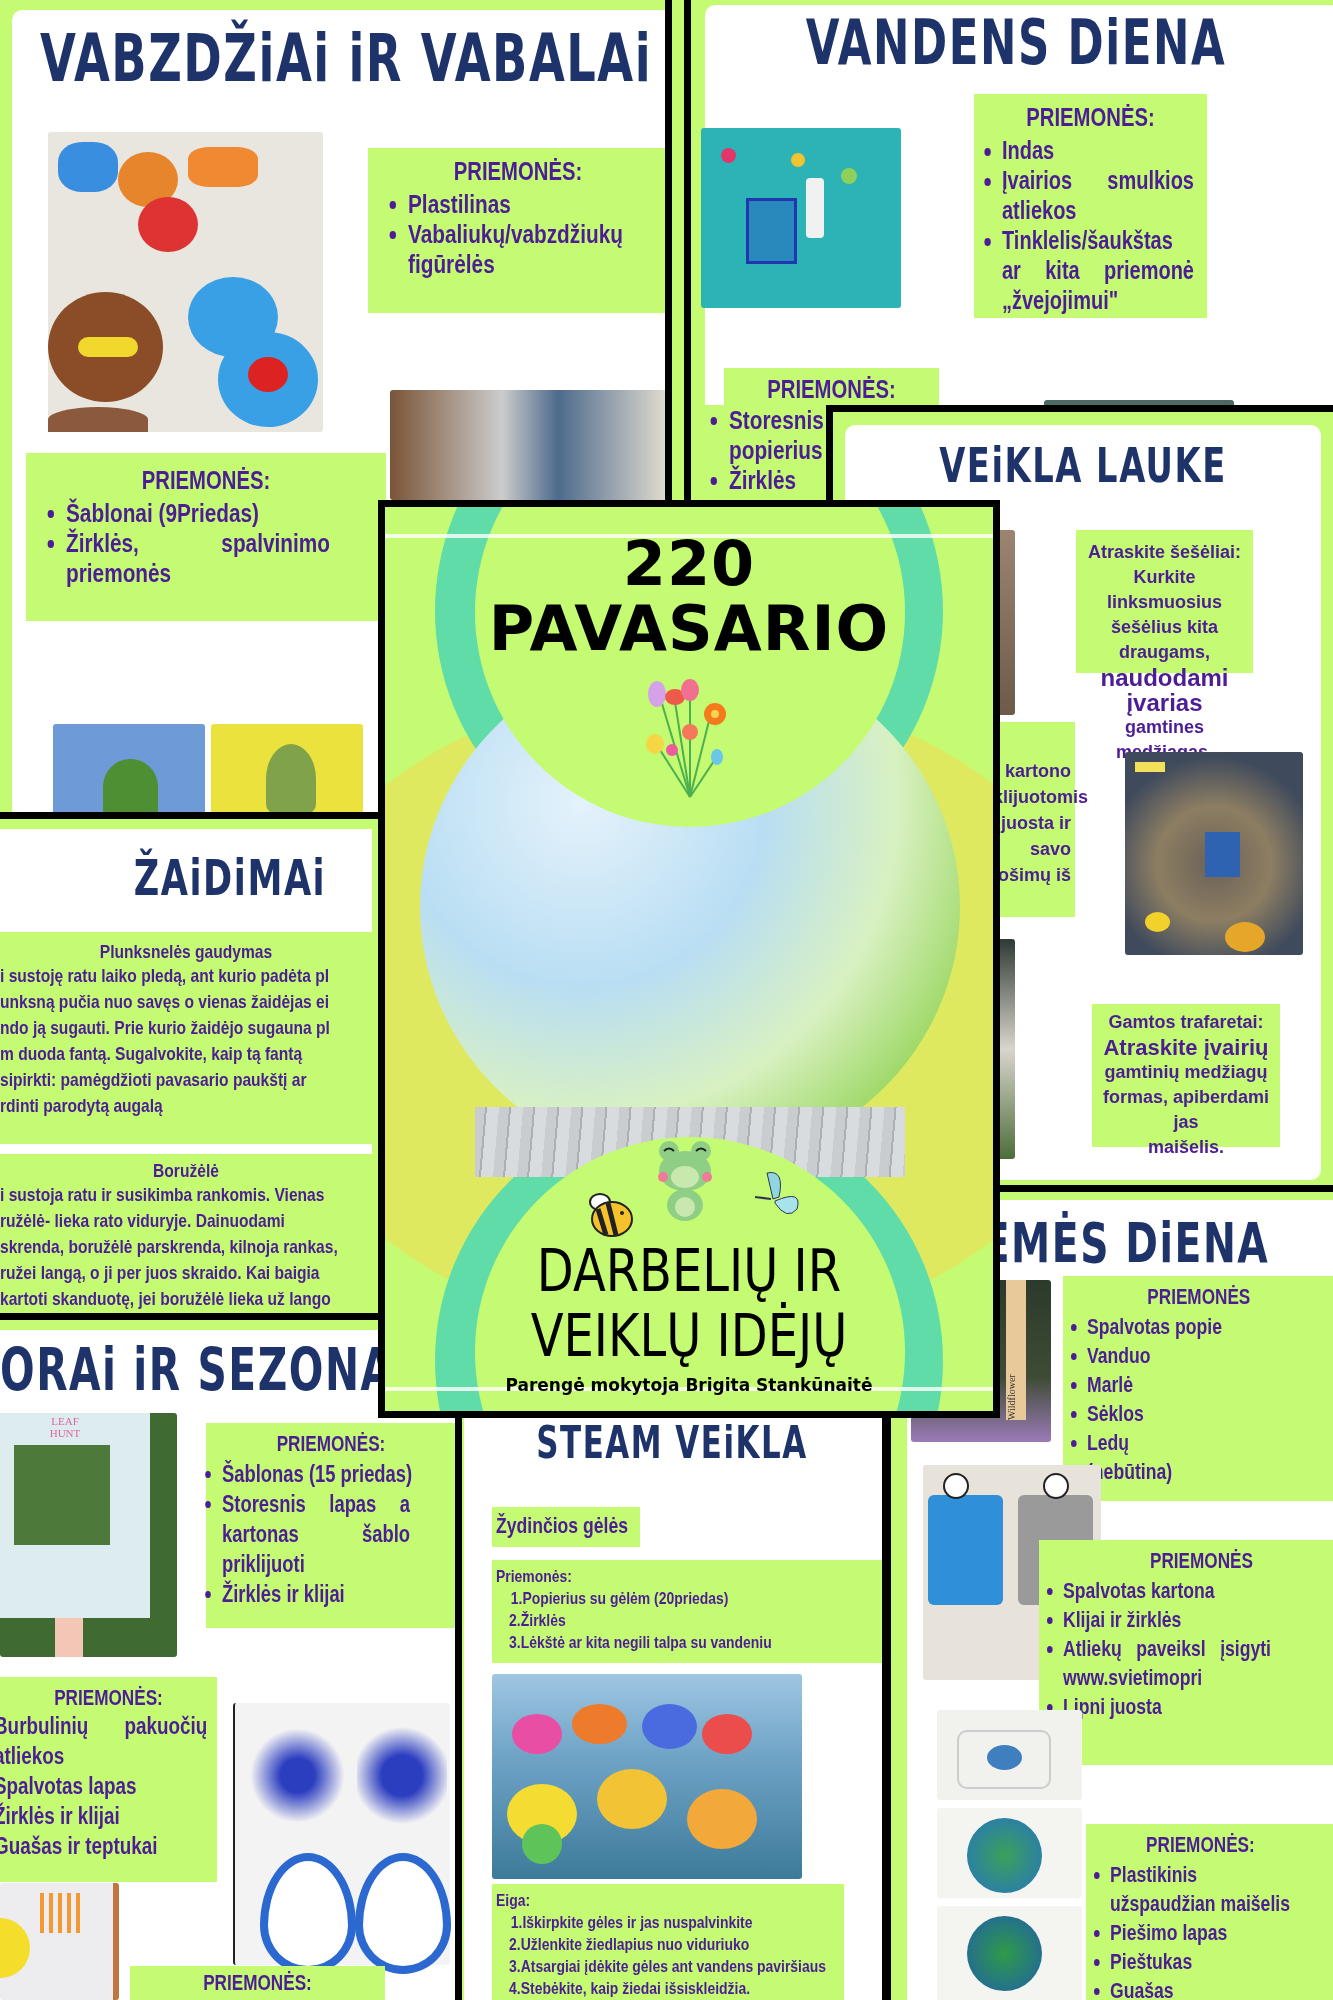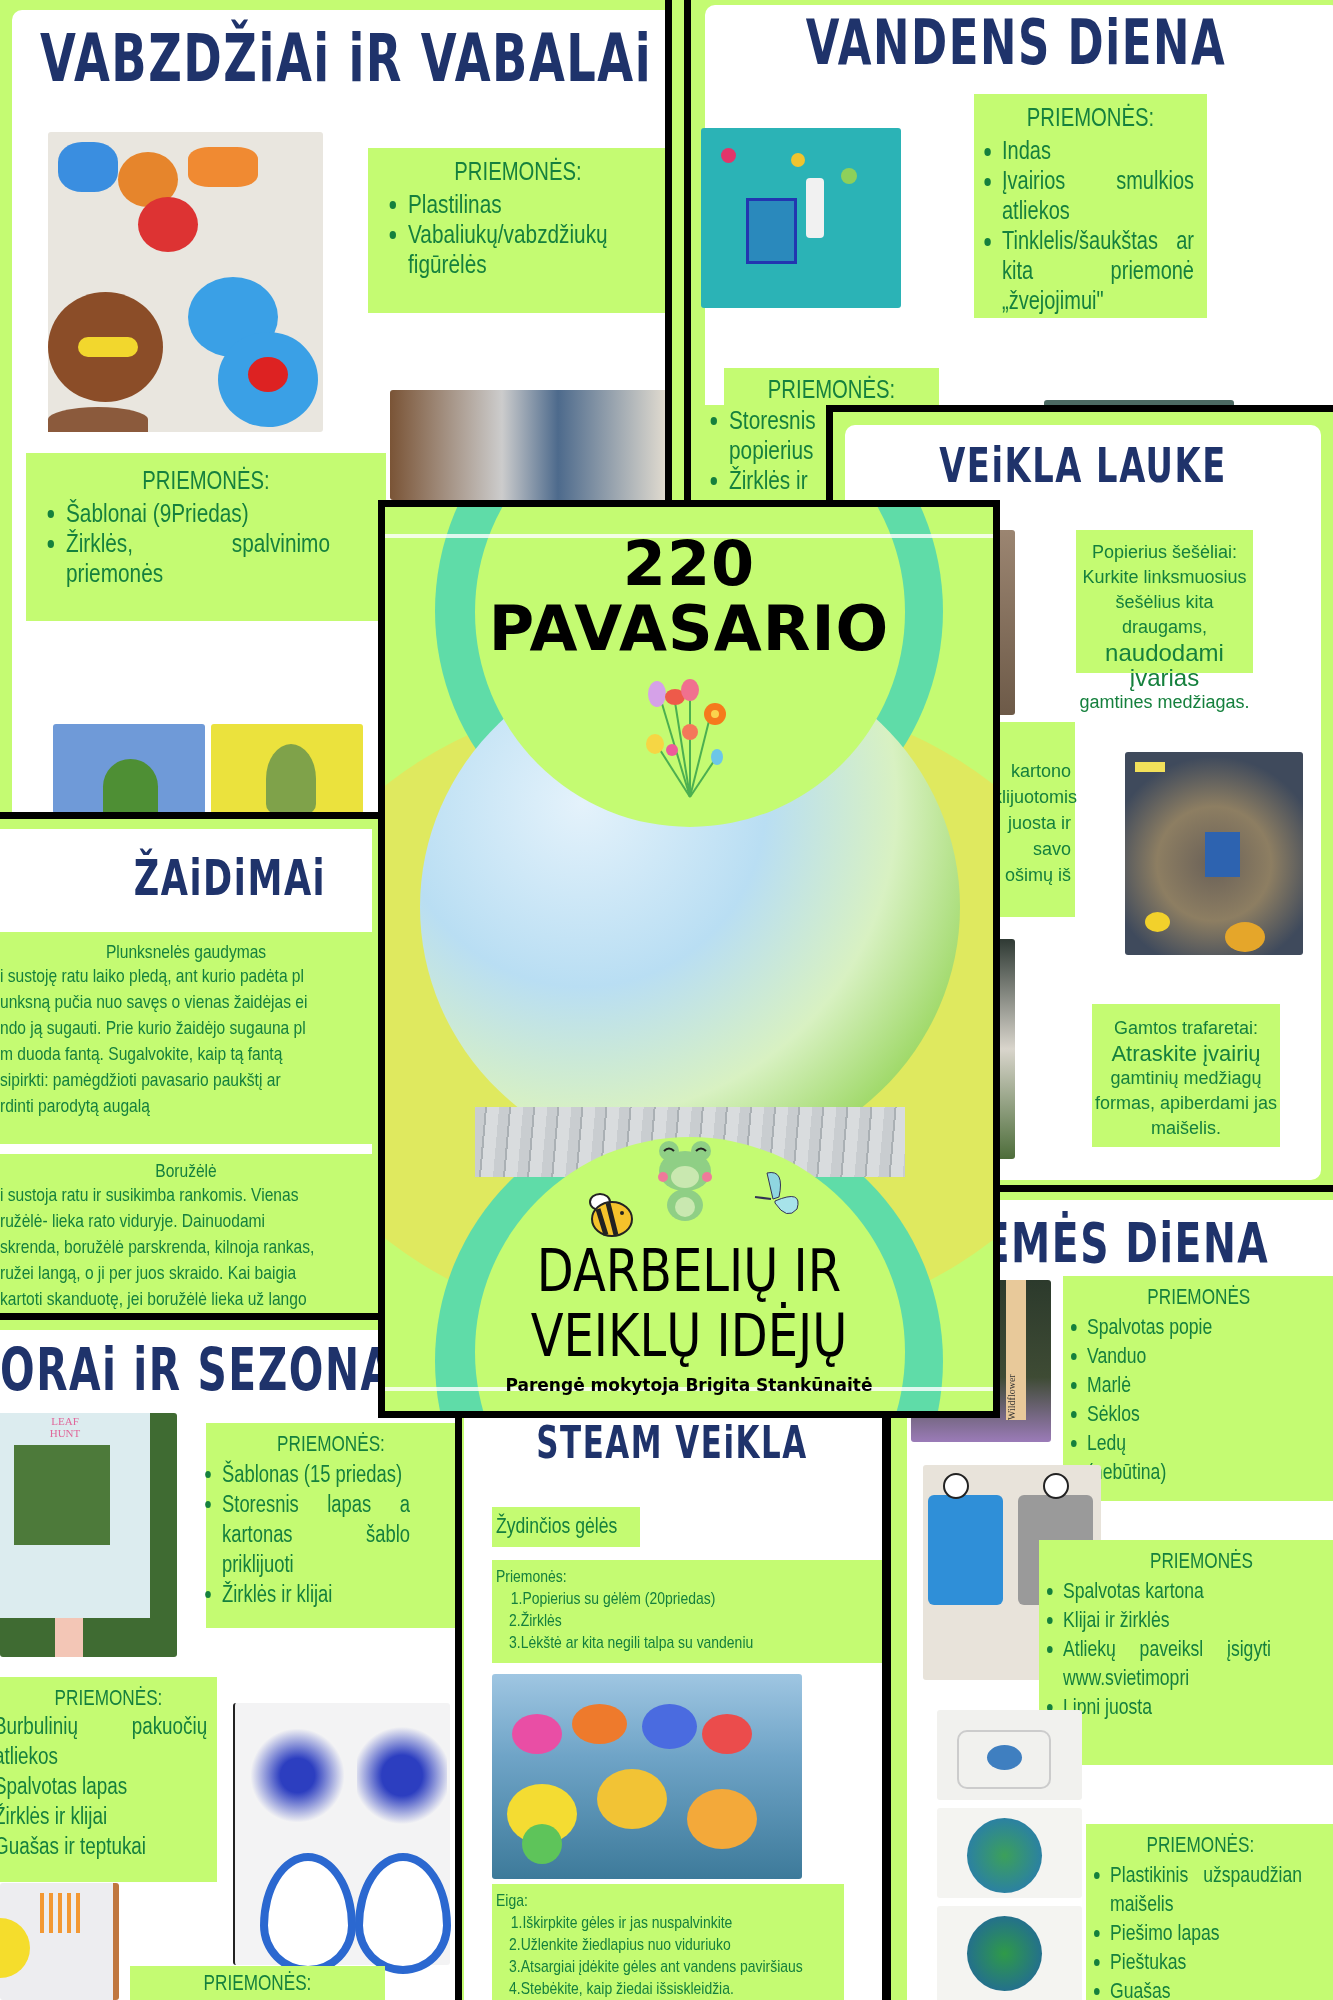--- a/index.html
+++ b/index.html
@@ -1,20 +1,20 @@
 <!DOCTYPE html>
 <html><head>
 <meta charset="utf-8">
 <style>
   html,body{margin:0;padding:0;}
   body{width:1333px;height:2000px;position:relative;overflow:hidden;background:#c4fb72;font-family:"Liberation Sans",sans-serif;}
   .panel{position:absolute;background:#c4fb72;border:7px solid #000;box-sizing:border-box;overflow:hidden;}
   .inner{position:absolute;background:#fff;border-radius:10px;}
   .title{position:absolute;color:#1f336b;font-family:"DejaVu Sans Condensed","DejaVu Sans",sans-serif;font-weight:bold;letter-spacing:2px;white-space:nowrap;text-align:center;transform:scaleX(0.78);transform-origin:center;}
-  .box{position:absolute;background:#c4fb72;color:#15803d;font-family:"Liberation Sans Narrow","Liberation Sans",sans-serif;font-weight:normal;box-sizing:border-box;}
+  .box{position:absolute;background:#c4fb72;color:#4c1d95;font-family:"Liberation Sans Narrow","Liberation Sans",sans-serif;font-weight:bold;box-sizing:border-box;}
   .box .hd{text-align:center;font-size:26px;transform:scaleX(0.78);}
   .box ul{margin:2px 0 0 0;padding-left:40px;}
   .box li{font-size:26px;line-height:30px;transform:scaleX(0.8);transform-origin:left;text-align:justify;}
   .box p{margin:0;}
   .txt{font-size:19px;line-height:26px;transform:scaleX(0.82);transform-origin:left;text-align:justify;white-space:nowrap;}
   .photo{position:absolute;border-radius:3px;font-family:Liberation Serif, serif;}
   .cover{position:absolute;left:378px;top:500px;width:622px;height:918px;border:7px solid #000;box-sizing:border-box;background:#c4fb72;overflow:hidden;z-index:20;}
   .cov-big{font-family:"DejaVu Sans",sans-serif;font-weight:bold;color:#000;text-align:center;position:absolute;left:0;right:0;}
   .icon{position:absolute;}
 </style>
@@ -89,42 +89,42 @@
     <li>Storesnis popierius</li>
     <li>Žirklės ir</li>
   </ul>
 </div>
 
 <div class="panel" style="left:826px;top:405px;width:507px;height:787px;border-right:none;z-index:5;">
   <div class="inner" style="left:12px;top:13px;width:476px;height:755px;"></div>
   <div class="title" style="left:0;top:25px;width:500px;font-size:48px;">VEiKLA LAUKE</div>
   <div class="photo" style="left:160px;top:118px;width:22px;height:185px;background:linear-gradient(180deg,#9b8571,#6d5a48);"></div>
   <div class="box" style="left:243px;top:118px;width:177px;height:143px;padding-top:10px;text-align:center;">
-    <p style="font-size:18px;line-height:25px;">Popierius šešėliai:</p>
+    <p style="font-size:18px;line-height:25px;">Atraskite šešėliai:</p>
     <p style="font-size:18px;line-height:25px;">Kurkite linksmuosius</p>
     <p style="font-size:18px;line-height:25px;">šešėlius kita draugams,</p>
     <p style="font-size:24px;line-height:25px;">naudodami įvarias</p>
     <p style="font-size:18px;line-height:25px;">gamtines medžiagas.</p>
   </div>
   <div class="box" style="left:160px;top:310px;width:82px;height:195px;padding-top:10px;text-align:right;padding-right:4px;">
     <p style="text-align:left;font-size:18px;line-height:26px;">:</p>
     <p style="font-size:18px;line-height:26px;">kartono</p>
     <p style="font-size:18px;line-height:26px;">klijuotomis</p>
     <p style="font-size:18px;line-height:26px;">juosta ir</p>
     <p style="font-size:18px;line-height:26px;">savo</p>
     <p style="font-size:18px;line-height:26px;">ošimų iš</p>
   </div>
   <div class="photo" style="left:292px;top:340px;width:178px;height:203px;background:radial-gradient(circle at 50% 55%,#6a6158 0,#8d7e62 40%,#3f4a5c 75%);">
     <div style="position:absolute;left:10px;top:10px;width:30px;height:10px;background:#f2e05a;"></div>
     <div style="position:absolute;left:80px;top:80px;width:35px;height:45px;background:#2d63b0;"></div>
     <div style="position:absolute;left:20px;top:160px;width:25px;height:20px;background:#f2d12b;border-radius:50%;"></div>
     <div style="position:absolute;left:100px;top:170px;width:40px;height:30px;background:#e5a62a;border-radius:50%;"></div>
   </div>
   <div class="photo" style="left:160px;top:527px;width:22px;height:220px;background:linear-gradient(180deg,#2f3a34,#d9d5cc 50%,#4d6d3a);"></div>
-  <div class="box" style="left:259px;top:592px;width:188px;height:143px;padding-top:12px;text-align:center;">
+  <div class="box" style="left:259px;top:592px;width:188px;height:143px;padding-top:6px;text-align:center;">
     <p style="font-size:18px;line-height:25px;">Gamtos trafaretai:</p>
     <p style="font-size:22px;line-height:25px;">Atraskite įvairių</p>
     <p style="font-size:18px;line-height:25px;">gamtinių medžiagų</p>
     <p style="font-size:18px;line-height:25px;">formas, apiberdami jas</p>
     <p style="font-size:18px;line-height:25px;">maišelis.</p>
   </div>
 </div>
 
 <div class="panel" style="left:0;top:812px;width:386px;height:508px;border-left:none;z-index:6;">
   <div style="position:absolute;left:0;top:10px;width:372px;height:103px;background:#fff;"></div>

